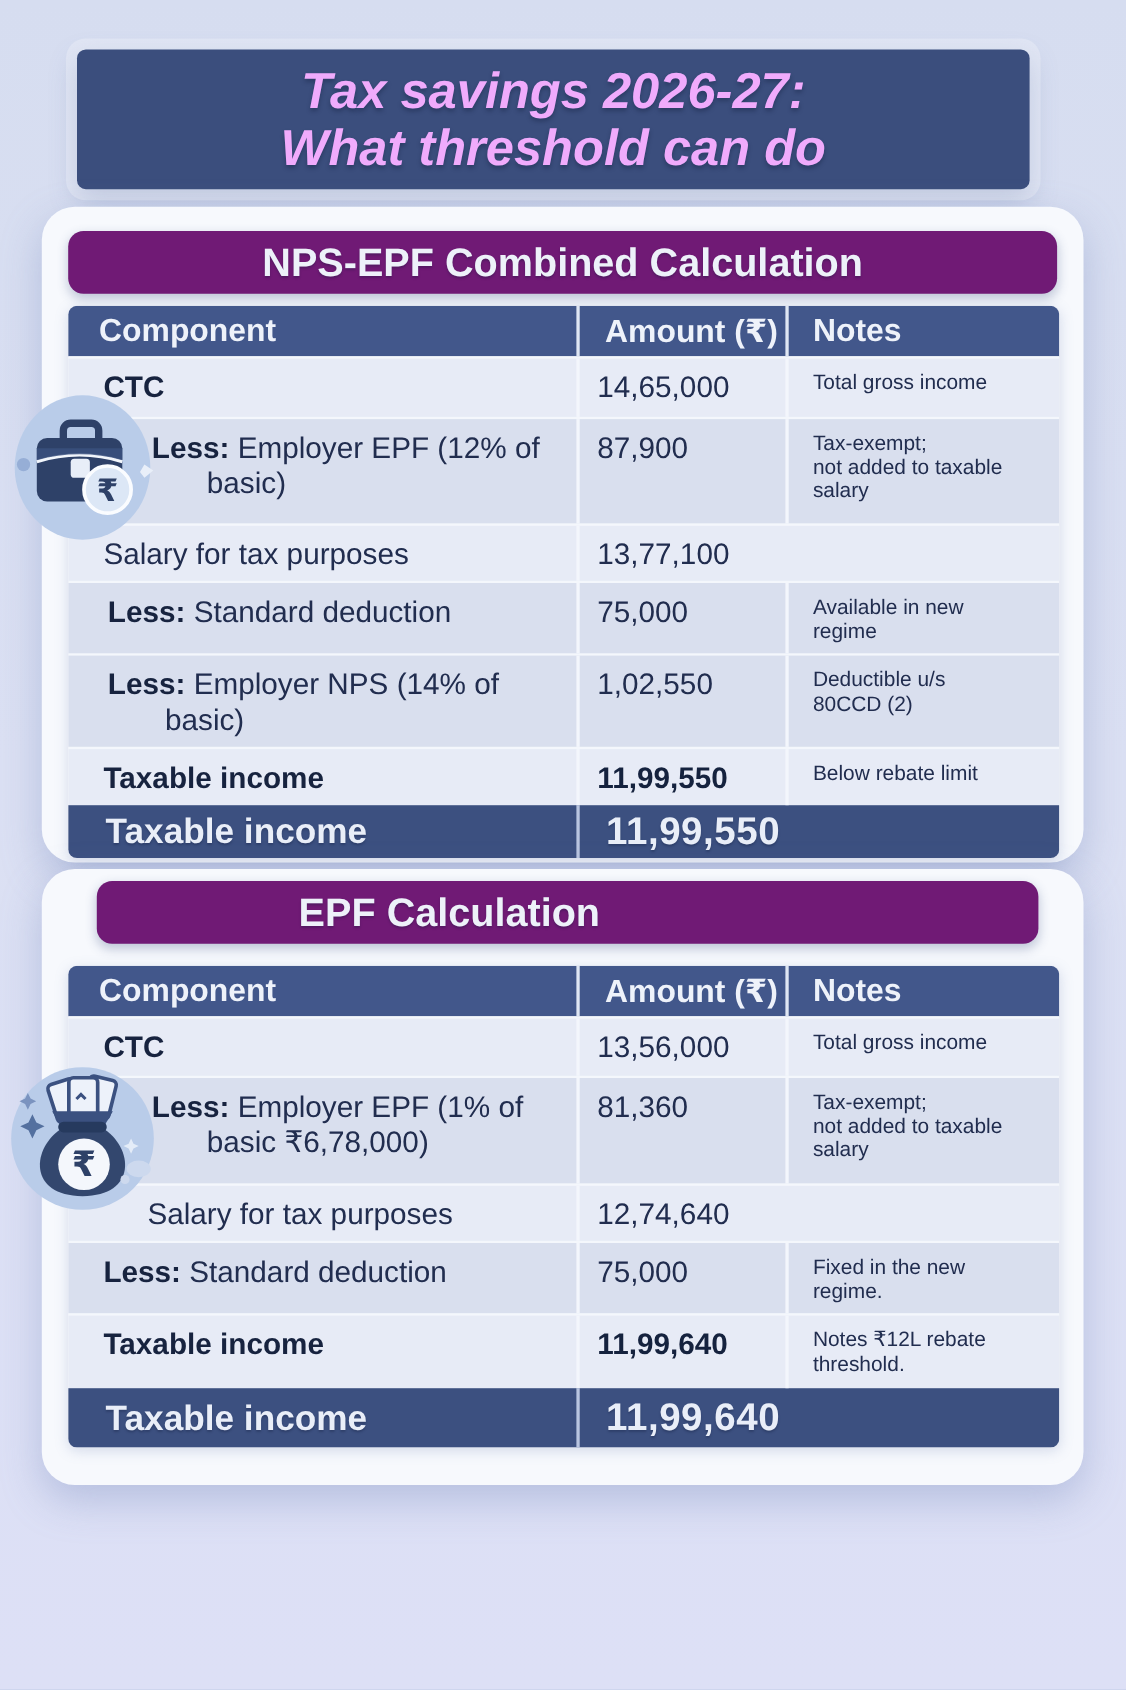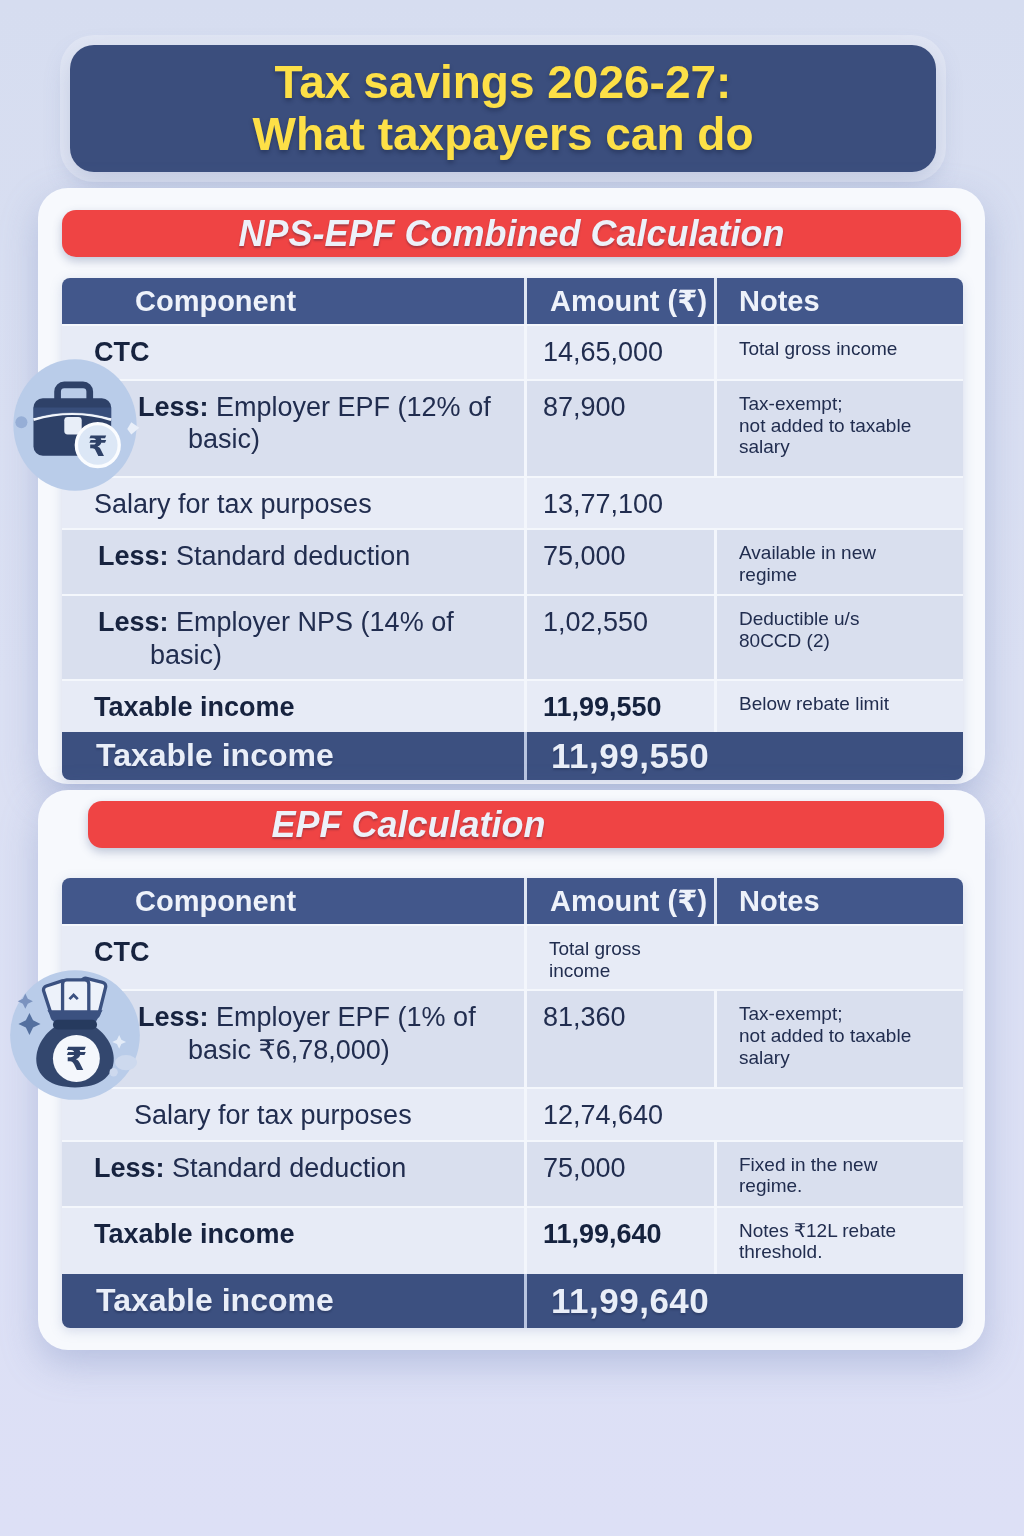--- a/index.html
+++ b/index.html
@@ -1,43 +1,43 @@
 <!DOCTYPE html>
 <html><head>
 <meta charset="utf-8">
 <style>
   html,body{margin:0;padding:0;}
   body{background:#c9d2ea; font-family:"Liberation Sans","DejaVu Sans",sans-serif;}
   .page{position:relative;width:1024px;height:1536px;margin:0 auto;overflow:hidden;
         background:linear-gradient(180deg,#d6ddf0 0%,#dbe0f3 45%,#dde0f6 100%);}
   
   .banner{position:absolute;left:70px;top:45px;width:866px;height:127px;background:#3b4e7d;
-          border-radius:24px;color:#fde047;font-weight:bold;font-size:46px;line-height:1.12;
+          border-radius:8px;color:#f0abfc;font-weight:bold;font-size:46px;line-height:1.12;
           text-align:center;display:flex;flex-direction:column;justify-content:center;
           text-shadow:0 3px 4px rgba(15,25,55,0.35);
-          box-shadow:0 0 0 10px rgba(255,255,255,0.25),0 10px 24px rgba(100,120,170,0.35);}
+          box-shadow:0 0 0 10px rgba(255,255,255,0.25),0 10px 24px rgba(100,120,170,0.35);font-style:italic;}
   
   .card{position:absolute;left:38px;width:947px;background:#f7f9fd;border-radius:30px;
         box-shadow:0 14px 36px rgba(120,140,190,0.38);}
   #card1{top:188px;height:596px;}
   #card2{top:790px;height:560px;}
-  .tbar{position:absolute;height:47px;background:#ef4444;border-radius:14px;color:#edf1f9;
+  .tbar{position:absolute;height:57px;background:#701a75;border-radius:14px;color:#edf1f9;
         font-size:36px;font-weight:bold;display:flex;align-items:center;justify-content:center;
-        box-shadow:0 4px 10px rgba(60,80,130,0.30);text-shadow:0 2px 2px rgba(15,25,55,0.30);font-style:italic;}
+        box-shadow:0 4px 10px rgba(60,80,130,0.30);text-shadow:0 2px 2px rgba(15,25,55,0.30);}
   #t1bar{left:24px;top:22px;width:899px;}
   #t2bar{left:50px;top:11px;width:856px;padding-right:215px;box-sizing:border-box;}
   
   .table{position:absolute;left:24px;width:901px;border-radius:8px;overflow:hidden;
          box-shadow:0 3px 12px rgba(110,130,180,0.25);}
   #table1{top:90px;} #table2{top:88px;}
   .tr{display:grid;grid-template-columns:462px 190px 249px;}
   .tr + .tr{border-top:2px solid #f4f7fc;}
   .th-row{background:#42578b;color:#eef2fa;font-weight:bold;font-size:29px;height:46px;}
   .th{display:flex;align-items:center;box-sizing:border-box;}
-  .th.c1{padding-left:28px;margin-left:45px;}
+  .th.c1{padding-left:28px;}
   .th.c2,.th.c3{border-left:3px solid #dfe6f3;}
   .th.c2{padding-left:23px;} .th.c3{padding-left:22px;}
   .td{box-sizing:border-box;padding:10px 14px 8px;color:#212d4f;font-size:27px;line-height:1.2;
       white-space:pre-line;}
   .comp{padding-left:32px;}
   .amt{border-left:3px solid #f3f6fc;padding-left:16px;}
   .notes{border-left:3px solid #f3f6fc;padding-left:22px;font-size:19px;line-height:1.14;padding-top:12px;}
   .no-sep .notes{border-left-color:transparent;}
   .light{background:#e7ebf6;} .dark{background:#d9dfee;}
   .b{font-weight:bold;color:#17233f;}
@@ -60,21 +60,21 @@
   #moneybag-icon{left:6px;top:966px;width:138px;height:138px;}
   .rupee-txt{font-family:"DejaVu Sans",sans-serif;font-weight:bold;}
 </style>
 </head>
 <body>
 
 <div class="page">
 
   <div class="banner">
     <div>Tax savings 2026-27:</div>
-    <div>What taxpayers can do</div>
+    <div>What threshold can do</div>
   </div>
 
   <div class="card" id="card1">
     <div class="tbar" id="t1bar">NPS-EPF Combined Calculation</div>
 
     <div class="table" id="table1">
       <div class="tr th-row">
         <div class="th c1">Component</div>
         <div class="th c2">Amount (₹)</div>
         <div class="th c3">Notes</div>
@@ -134,20 +134,21 @@
 
     <div class="table" id="table2">
       <div class="tr th-row">
         <div class="th c1">Component</div>
         <div class="th c2">Amount (₹)</div>
         <div class="th c3">Notes</div>
       </div>
 
       <div class="tr light h52">
         <div class="td comp"><span class="b">CTC</span><span></span></div>
+        <div class="td amt">13,56,000</div>
         <div class="td notes">Total gross income</div>
       </div>
 
       <div class="tr dark h96">
         <div class="td comp ind-big"><span class="b">Less:</span><span> Employer EPF (1% of
 basic ₹6,78,000)</span></div>
         <div class="td amt">81,360</div>
         <div class="td notes">Tax-exempt;
 not added to taxable
 salary</div>

